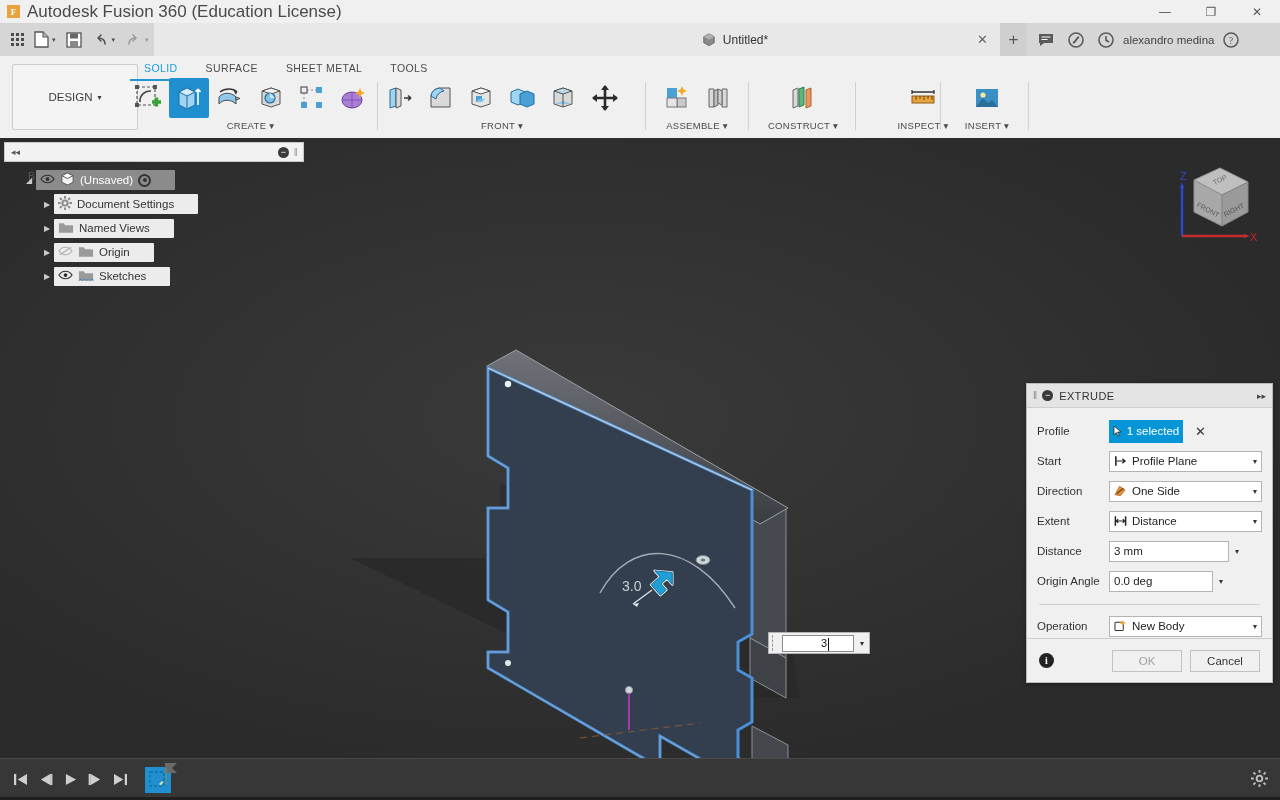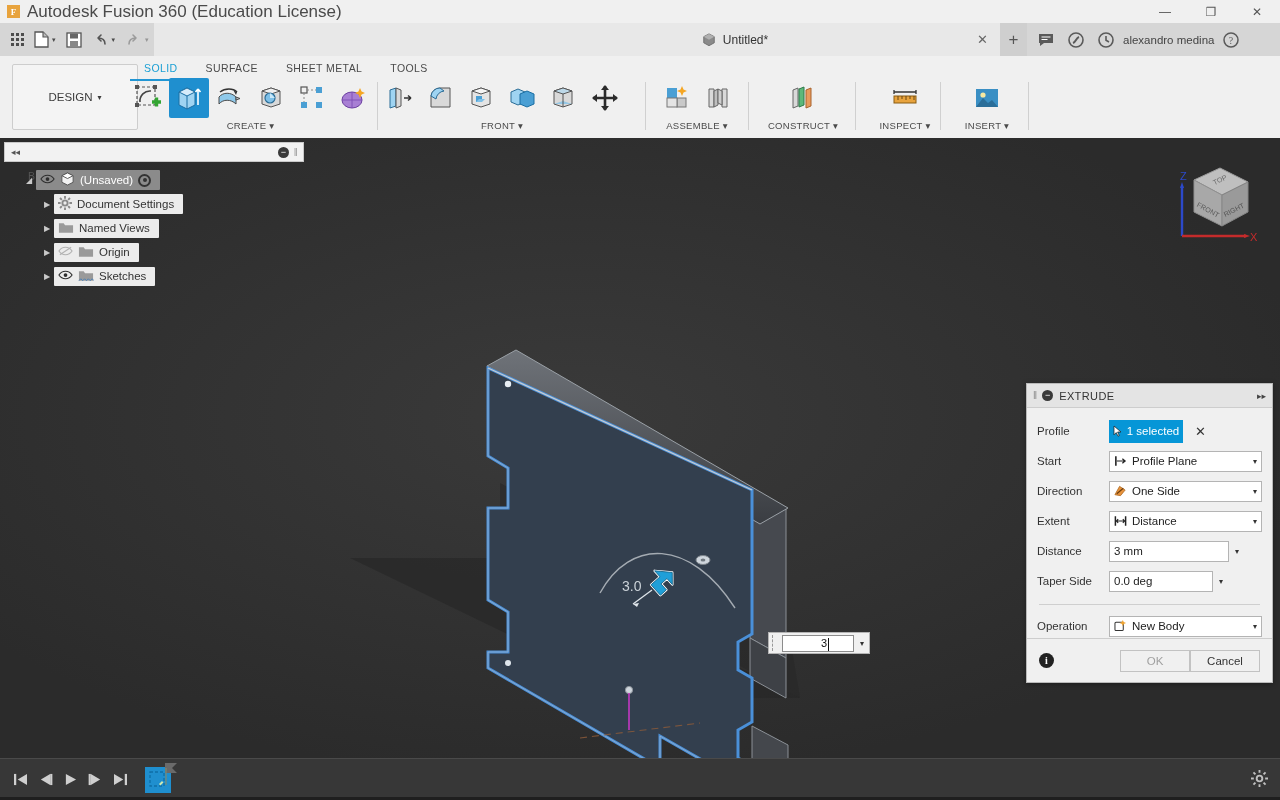--- a/index.html
+++ b/index.html
@@ -131,21 +131,21 @@
     color: #fff; font-size: 9px; line-height: 1; cursor: pointer;
   }
   .grip { color: #999; font-size: 10px; letter-spacing: -1px; cursor: grab; }
 
   .tree { position: absolute; left: 4px; top: 30px; width: 300px; }
   .tnode { display: flex; align-items: center; height: 24px; font-size: 11.5px; }
   .tarrow {
     width: 14px; text-align: center; color: #c9c9c9; font-size: 8px; cursor: pointer;
   }
   .tpill {
-    display: flex; align-items: center; gap: 5px; padding: 2px 9px 2px 4px;
+    display: flex; align-items: center; gap: 5px; padding: 2px 24px 2px 4px;
     border-radius: 1px; cursor: pointer;
   }
   .tpill.sel { background: #8b8b8b; color: #fff; }
   .tpill.light { background: #ececec; color: #333; }
   .eye { width: 15px; color: #3f3f3f; font-size: 11px; cursor: pointer; }
   .eye.off { opacity: .38; }
   .tlabel { white-space: nowrap; }
   .dot-target {
     width: 13px; height: 13px; border-radius: 50%; border: 2px solid #333;
     display: flex; align-items: center; justify-content: center; cursor: pointer;
@@ -221,21 +221,21 @@
     position: absolute; left: 0; bottom: 0; width: 100%; height: 44px;
     border-top: 1px solid #cdcdcd; background: #f0f0f0;
     display: flex; align-items: center; padding: 0 12px;
   }
   .info-i {
     width: 15px; height: 15px; border-radius: 50%; background: #222;
     color: #fff; font-size: 10px; font-weight: bold; display: flex;
     align-items: center; justify-content: center;
     font-family: "Liberation Serif", serif; cursor: pointer;
   }
-  .foot-btns { margin-left: auto; display: flex; }
+  .foot-btns { margin-left: auto; display: flex; gap: 8px; }
   .fbtn {
     width: 70px; height: 22px; border: 1px solid #c2c2c2; background: #f0f0f0;
     font-size: 11.5px; display: flex; align-items: center;
     justify-content: center; cursor: pointer;
   }
   .fbtn.ok { color: #a0a0a0; }
   .fbtn.cancel { color: #333; }
 
   
   .timeline {
@@ -525,21 +525,21 @@
           </div>
         </div>
         <div class="glabel">
           <span>CONSTRUCT</span>
           <span>▾</span>
         </div>
       </div>
 
       <div class="gdiv" style="left:727px"></div>
 
-      <div class="tgroup" style="left:737px; width:80px;">
+      <div class="tgroup" style="left:755px; width:80px;">
         <div class="trow">
           <div class="tbtn">
             <svg width="30" height="30" viewBox="0 0 30 30">
               <path d="M4 9h22M4 7v4M26 7v4" stroke="#333" stroke-width="1.3"></path>
               <rect x="4" y="13" width="22" height="7" fill="#e8a33d" stroke="#8a5c12"></rect>
               <path d="M8 13v4M12 13v3M16 13v4M20 13v3M24 13v4" stroke="#6b4610" stroke-width="1"></path>
             </svg>
           </div>
         </div>
         <div class="glabel">
@@ -826,21 +826,21 @@
 
         <div class="frow">
           <span class="flabel">Distance</span>
           <span class="fctl" style="flex:none;width:120px">
             <span>3 mm</span>
           </span>
           <span style="margin-left:6px;font-size:8px;color:#333">▾</span>
         </div>
 
         <div class="frow">
-          <span class="flabel">Taper Side</span>
+          <span class="flabel">Origin Angle</span>
           <span class="fctl" style="flex:none;width:104px">
             <span>0.0 deg</span>
           </span>
           <span style="margin-left:6px;font-size:8px;color:#333">▾</span>
         </div>
 
         <div class="dlg-sep"></div>
 
         <div class="frow">
           <span class="flabel">Operation</span>

